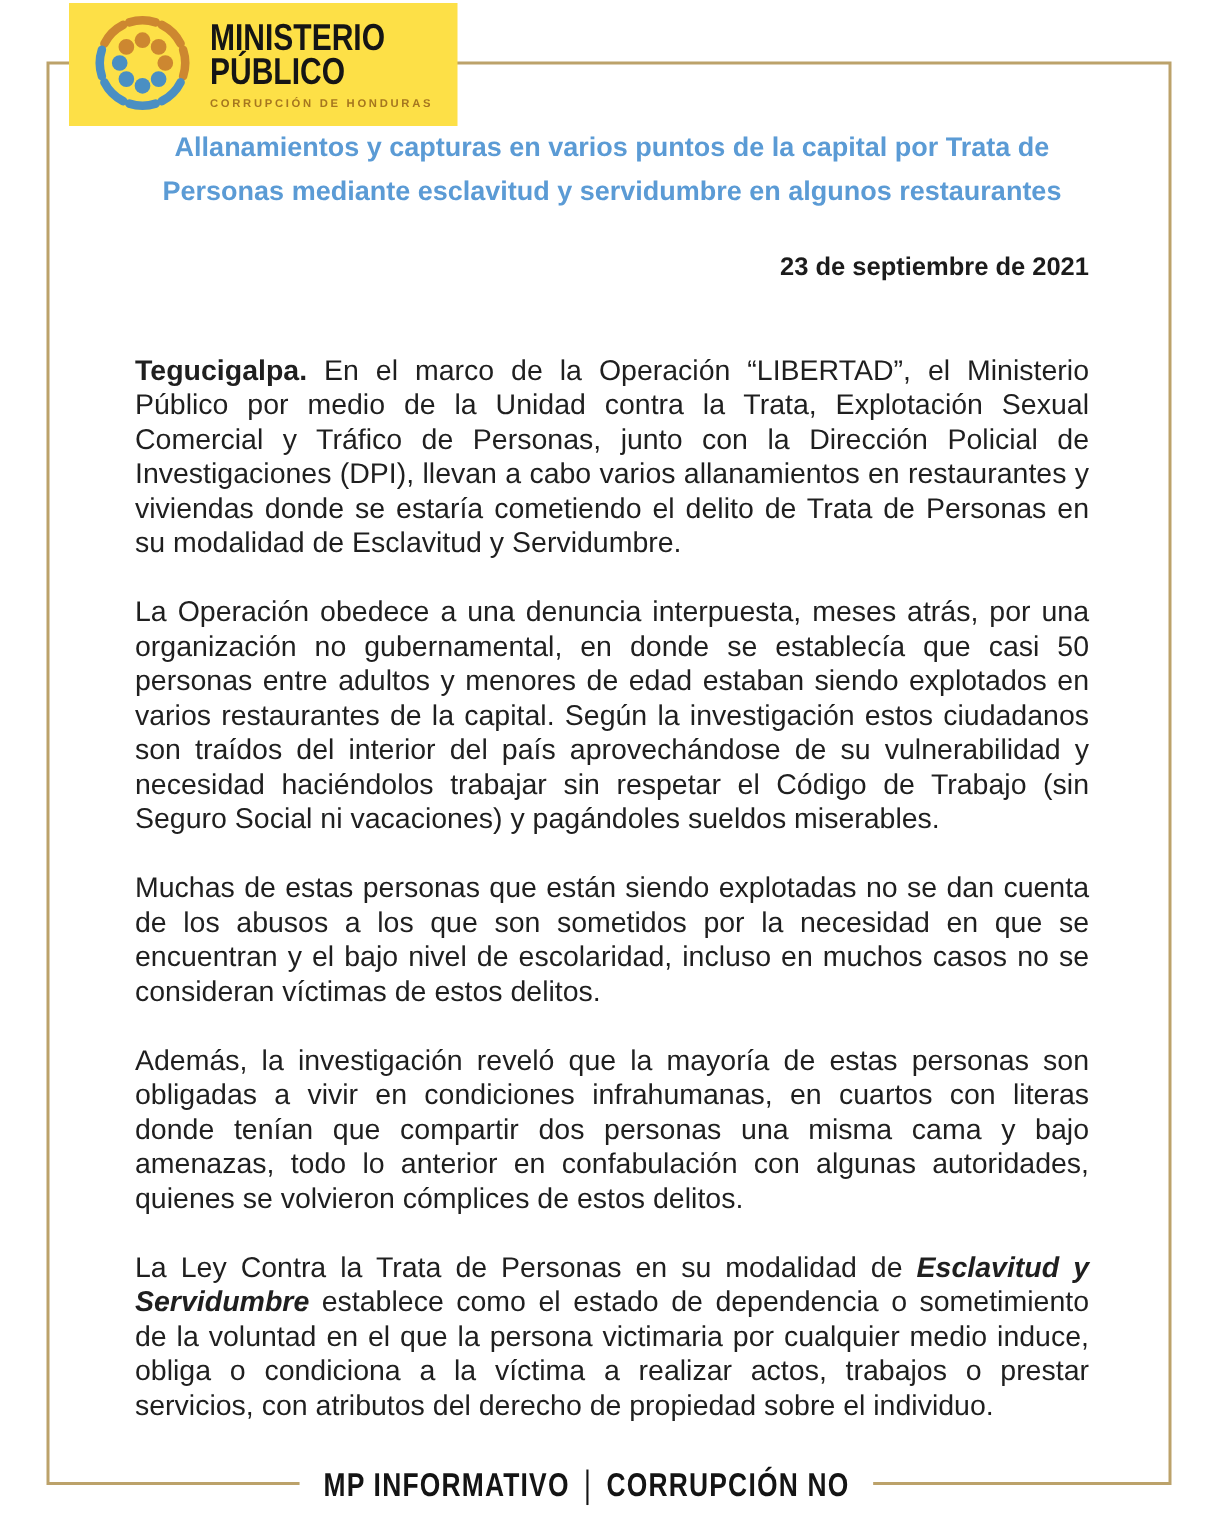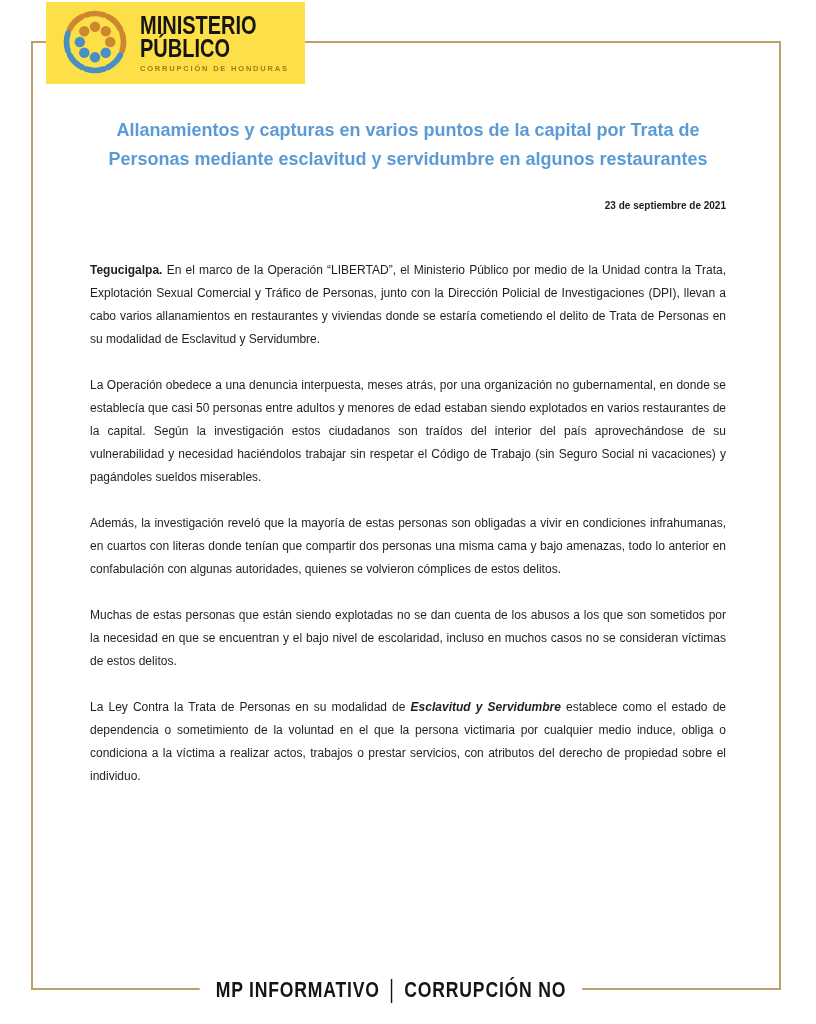--- a/index.html
+++ b/index.html
@@ -22,26 +22,26 @@
     font-weight:bold;font-size:25px;line-height:0.92;color:#151515;
     transform:scaleX(0.8);transform-origin:left top;white-space:nowrap;letter-spacing:0;
   }
   .org-subtitle{
     margin-top:4px;font-size:7.5px;font-weight:bold;letter-spacing:1.8px;
     color:#a5761f;white-space:nowrap;
   }
   
   .content{position:absolute;left:90px;top:0;width:636px;}
   .doc-title{
-    margin:116px 0 0 0;text-align:center;color:#5b9bd5;
+    margin:84px 0 0 0;text-align:center;color:#5b9bd5;
     font-size:18px;line-height:29px;font-weight:bold;
   }
-  .doc-date{margin-top:26px;text-align:right;font-weight:bold;font-size:10px;color:#1c1c1c;}
+  .doc-date{margin-top:26px;text-align:right;font-weight:bold;font-size:17px;color:#1c1c1c;}
   .body-text p{
-    margin:0 0 23px 0;font-size:12px;line-height:23px;text-align:justify;color:#1f1f1f;
+    margin:0 0 23px 0;font-size:19px;line-height:23px;text-align:justify;color:#1f1f1f;
   }
   .body-text{margin-top:48px;}
   .lead{font-weight:bold;}
   .em-bi{font-weight:bold;font-style:italic;}
   
   .footer-wrap{position:absolute;left:0;top:0;width:816px;height:920px;pointer-events:none;}
   .footer-text{
     position:absolute;top:990px;left:391px;transform:translate(-50%,-50%) scaleX(0.8);
     background:#fff;padding:2px 20px;white-space:nowrap;
     font-weight:bold;font-size:22px;letter-spacing:1px;color:#141414;
@@ -124,22 +124,22 @@
     </div>
   </header>
 
   <main class="content">
     <h1 class="doc-title">Allanamientos y capturas en varios puntos de la capital por Trata de Personas mediante esclavitud y servidumbre en algunos restaurantes</h1>
     <div class="doc-date">23 de septiembre de 2021</div>
 
     <div class="body-text">
       <p><span class="lead">Tegucigalpa.</span><span> En el marco de la Operación “LIBERTAD”, el Ministerio Público por medio de la Unidad contra la Trata, Explotación Sexual Comercial y Tráfico de Personas, junto con la Dirección Policial de Investigaciones (DPI), llevan a cabo varios allanamientos en restaurantes y viviendas donde se estaría cometiendo el delito de Trata de Personas en su modalidad de Esclavitud y Servidumbre.</span></p>
       <p>La Operación obedece a una denuncia interpuesta, meses atrás, por una organización no gubernamental, en donde se establecía que casi 50 personas entre adultos y menores de edad estaban siendo explotados en varios restaurantes de la capital. Según la investigación estos ciudadanos son traídos del interior del país aprovechándose de su vulnerabilidad y necesidad haciéndolos trabajar sin respetar el Código de Trabajo (sin Seguro Social ni vacaciones) y pagándoles sueldos miserables.</p>
+      <p>Muchas de estas personas que están siendo explotadas no se dan cuenta de los abusos a los que son sometidos por la necesidad en que se encuentran y el bajo nivel de escolaridad, incluso en muchos casos no se consideran víctimas de estos delitos.</p>
       <p>Además, la investigación reveló que la mayoría de estas personas son obligadas a vivir en condiciones infrahumanas, en cuartos con literas donde tenían que compartir dos personas una misma cama y bajo amenazas, todo lo anterior en confabulación con algunas autoridades, quienes se volvieron cómplices de estos delitos.</p>
-      <p>Muchas de estas personas que están siendo explotadas no se dan cuenta de los abusos a los que son sometidos por la necesidad en que se encuentran y el bajo nivel de escolaridad, incluso en muchos casos no se consideran víctimas de estos delitos.</p>
       <p><span>La Ley Contra la Trata de Personas en su modalidad de </span><span class="em-bi">Esclavitud y Servidumbre</span><span> establece como el estado de dependencia o sometimiento de la voluntad en el que la persona victimaria por cualquier medio induce, obliga o condiciona a la víctima a realizar actos, trabajos o prestar servicios, con atributos del derecho de propiedad sobre el individuo.</span></p>
     </div>
   </main>
 
   <div class="footer-wrap">
     <div class="footer-text">
       <span>MP INFORMATIVO</span><span class="footer-sep">|</span><span>CORRUPCIÓN NO</span>
     </div>
   </div>
 

